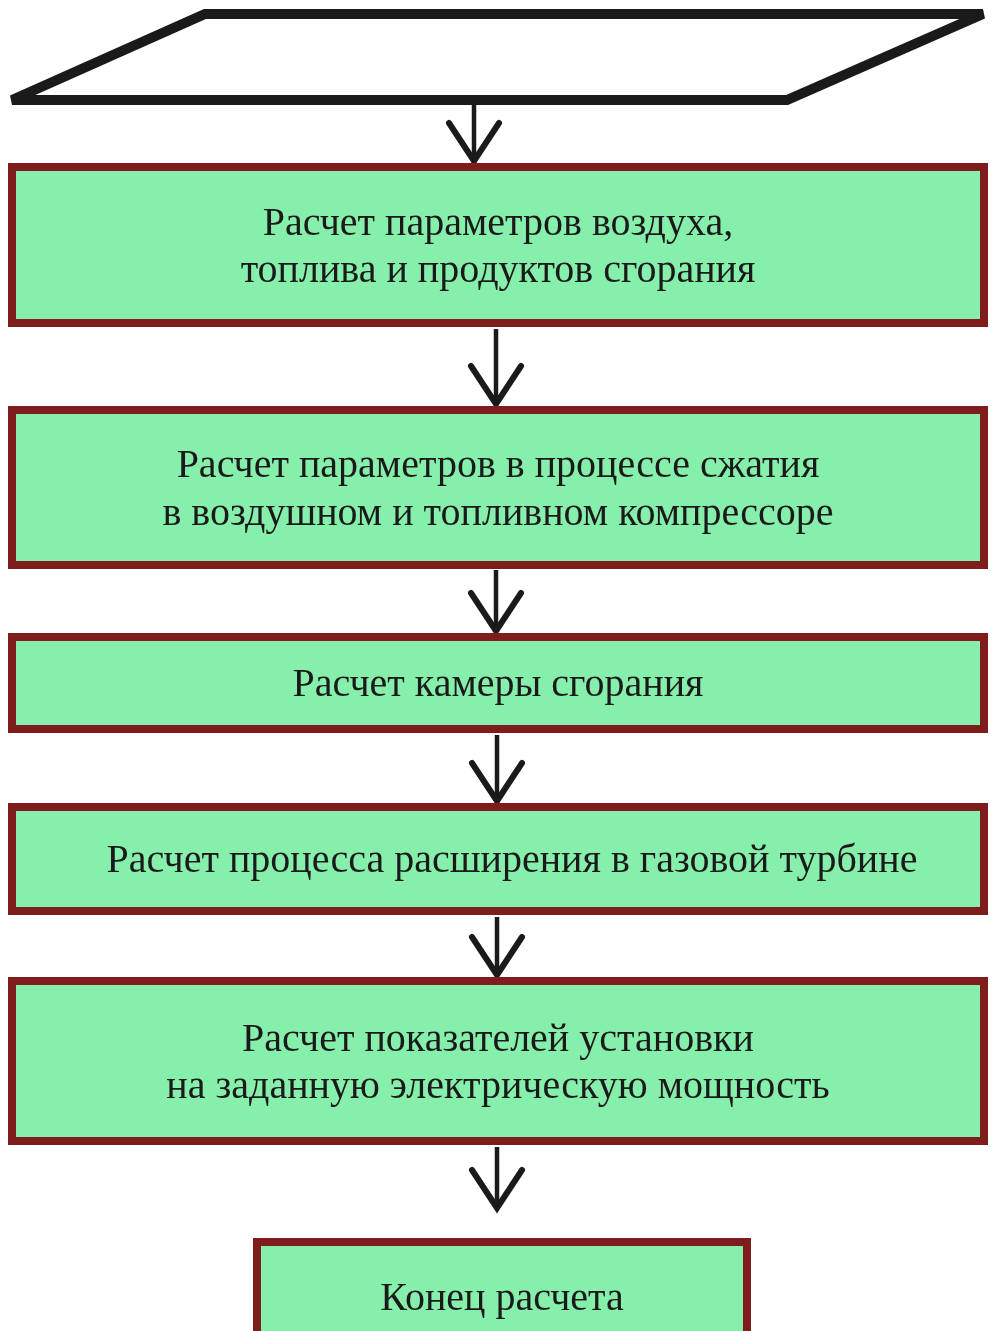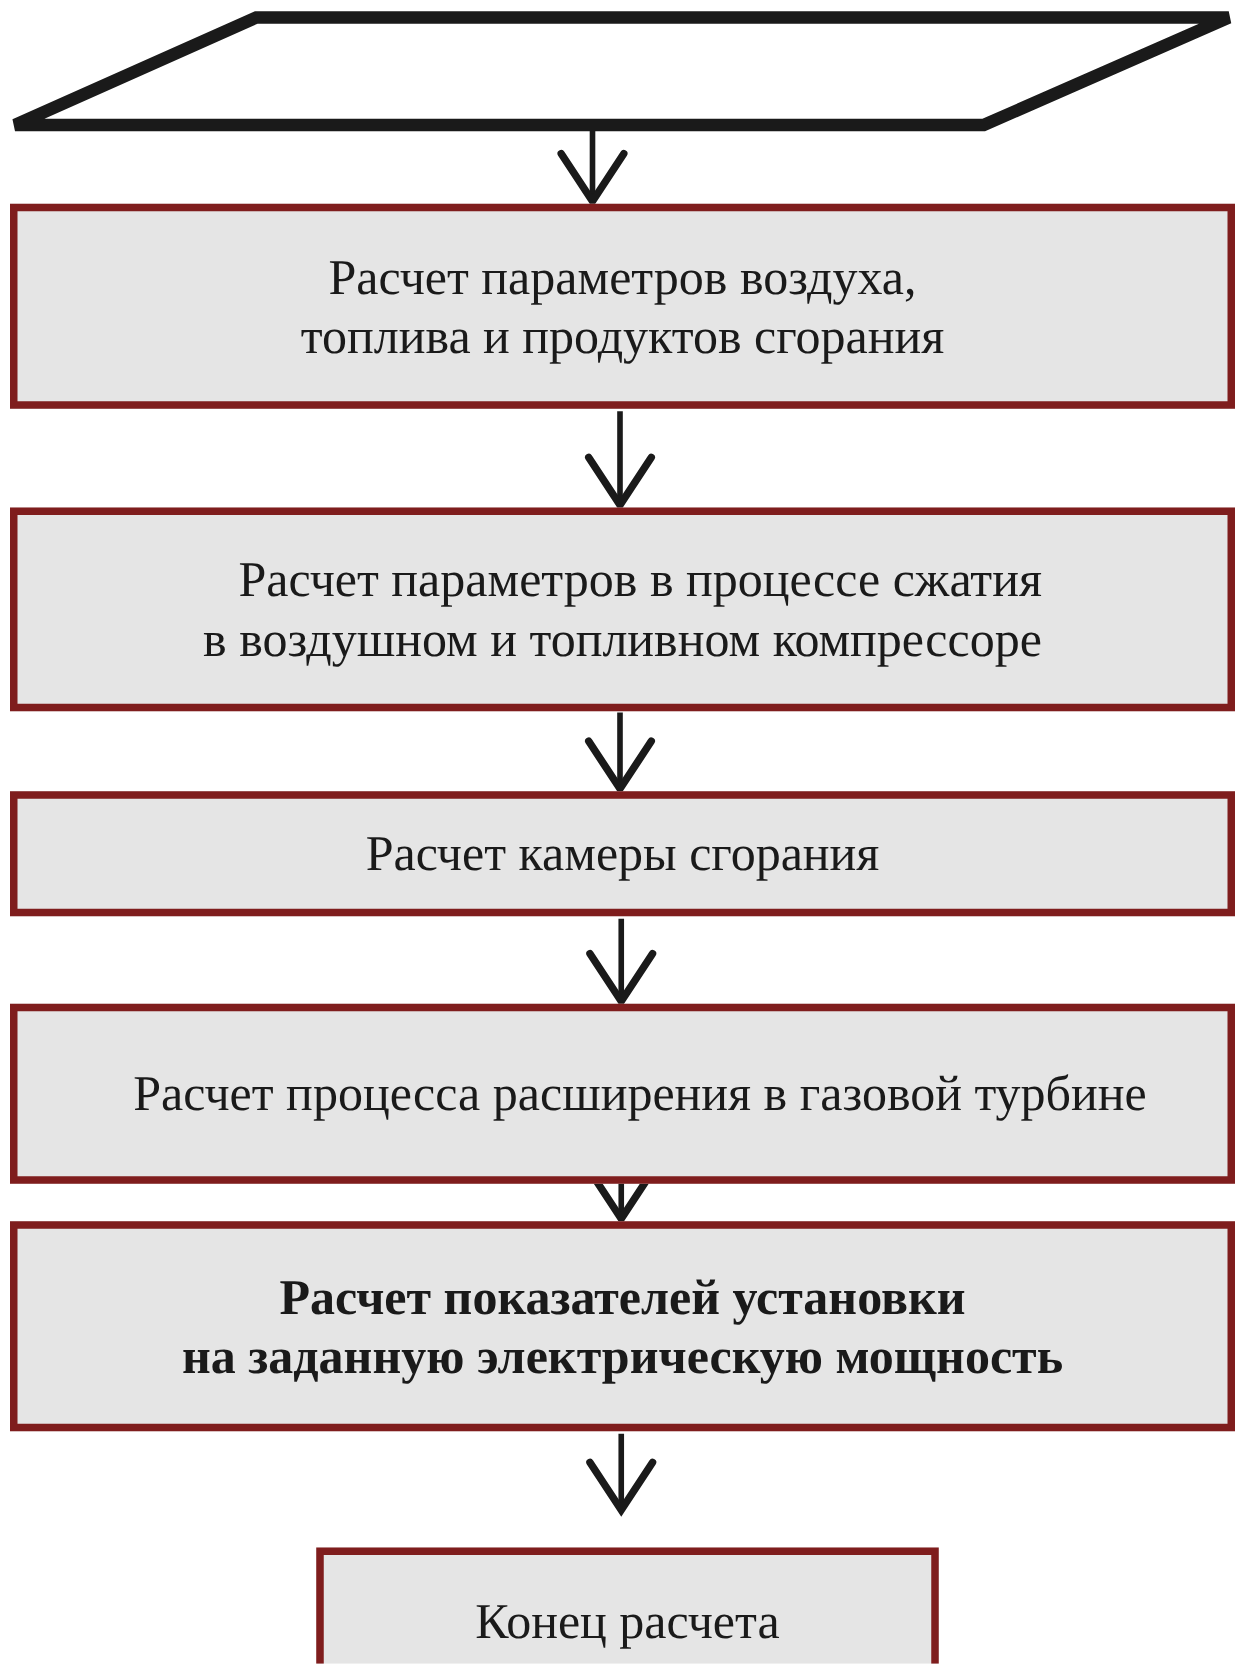--- a/index.html
+++ b/index.html
@@ -19,22 +19,22 @@
   .svg-layer {
     position: absolute;
     left: 0;
     top: 0;
     width: 998px;
     height: 1331px;
   }
   .node {
     position: absolute;
     box-sizing: border-box;
-    border: 6px solid #7f1d1d;
-    background: #e5e5e5;
+    border: 8px solid #7f1d1d;
+    background: #86efac;
     display: flex;
     align-items: center;
     justify-content: center;
     text-align: center;
     font-size: 40px;
     line-height: 1.18;
     white-space: pre-line;
   }
   .start-label {
     position: absolute;
@@ -44,24 +44,24 @@
     height: 86px;
     display: flex;
     align-items: center;
     justify-content: center;
     text-align: center;
     font-size: 40px;
     white-space: pre-line;
   }
   
   .node-air      { left: 8px;   top: 163px;  width: 980px; height: 164px; }
-  .node-compress { left: 8px;   top: 406px;  width: 980px; height: 163px; text-align: right; }
+  .node-compress { left: 8px;   top: 406px;  width: 980px; height: 163px; }
   .node-chamber  { left: 8px;   top: 633px;  width: 980px; height: 100px; text-align: center; }
-  .node-turbine  { left: 8px;   top: 803px;  width: 980px; height: 144px; padding-left: 28px; }
-  .node-power    { left: 8px;   top: 977px;  width: 980px; height: 168px; font-weight: bold; }
+  .node-turbine  { left: 8px;   top: 803px;  width: 980px; height: 112px; padding-left: 28px; }
+  .node-power    { left: 8px;   top: 977px;  width: 980px; height: 168px; }
   .node-end      { left: 253px; top: 1238px; width: 498px; height: 118px; }
 </style>
 </head>
 <body>
 
 <div class="canvas">
 
   <svg class="svg-layer" viewBox="0 0 998 1331" xmlns="http://www.w3.org/2000/svg">
 
     <polygon points="205,14 983,14 787,100 12,100" fill="#ffffff" stroke="#1a1a1a" stroke-width="10" stroke-linejoin="miter"></polygon>

